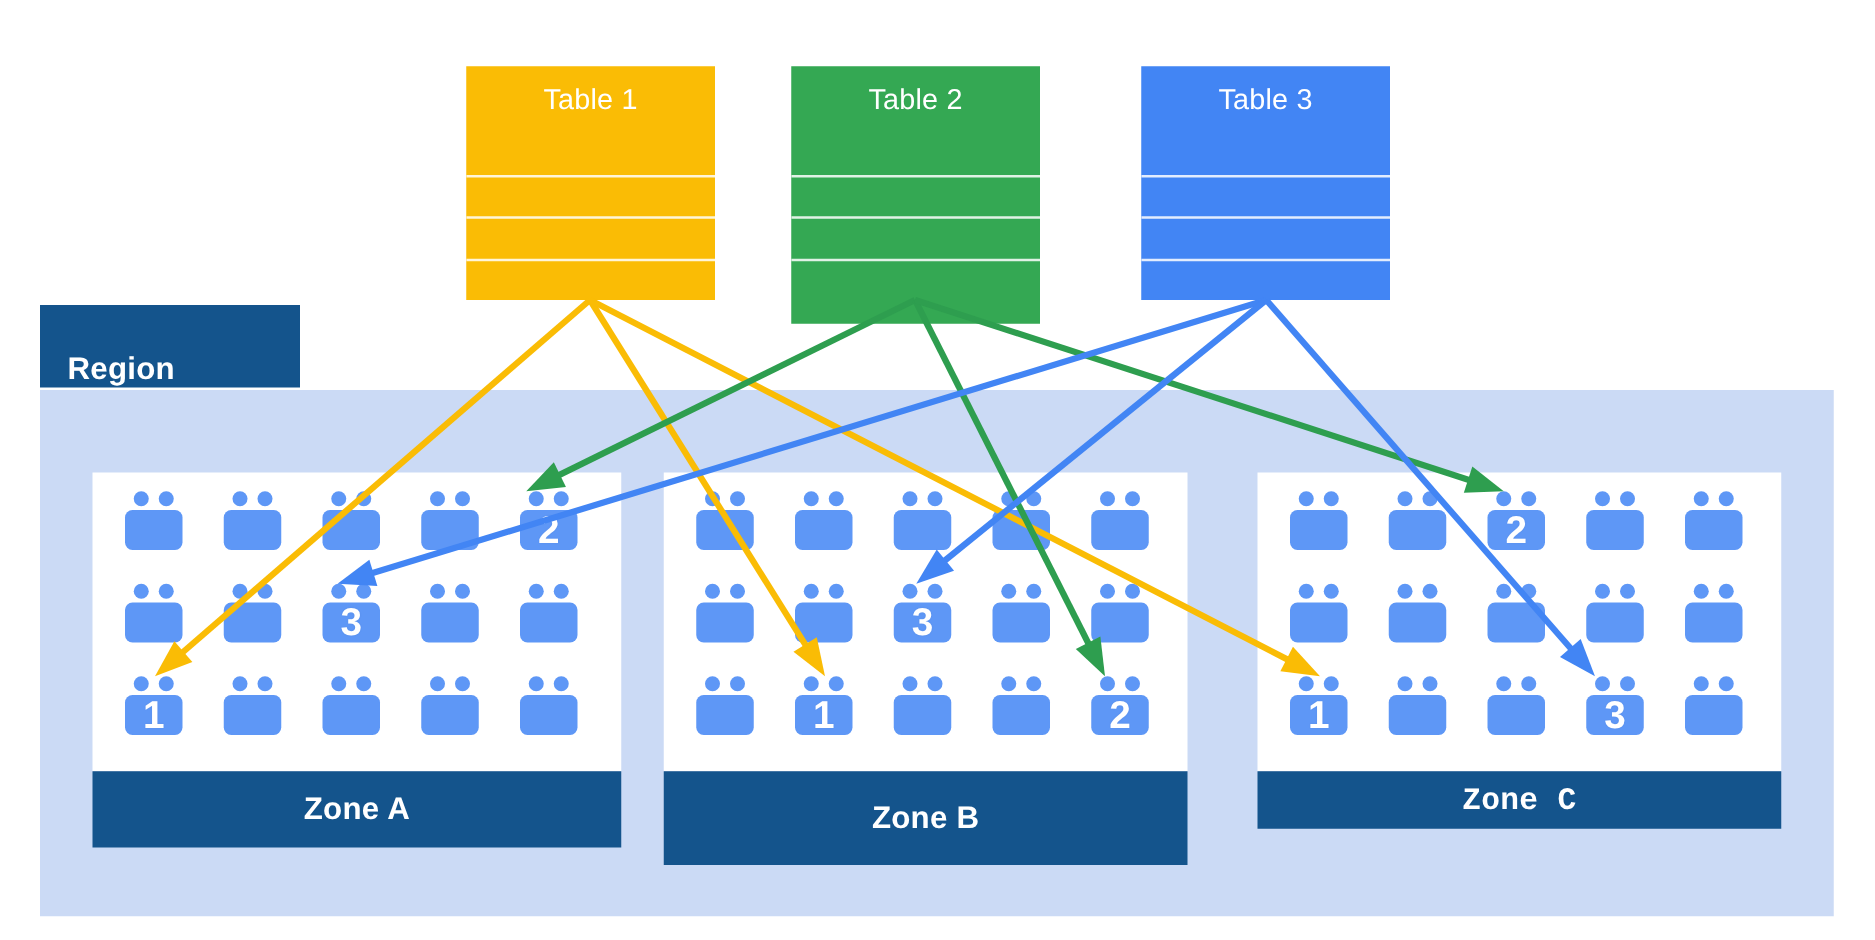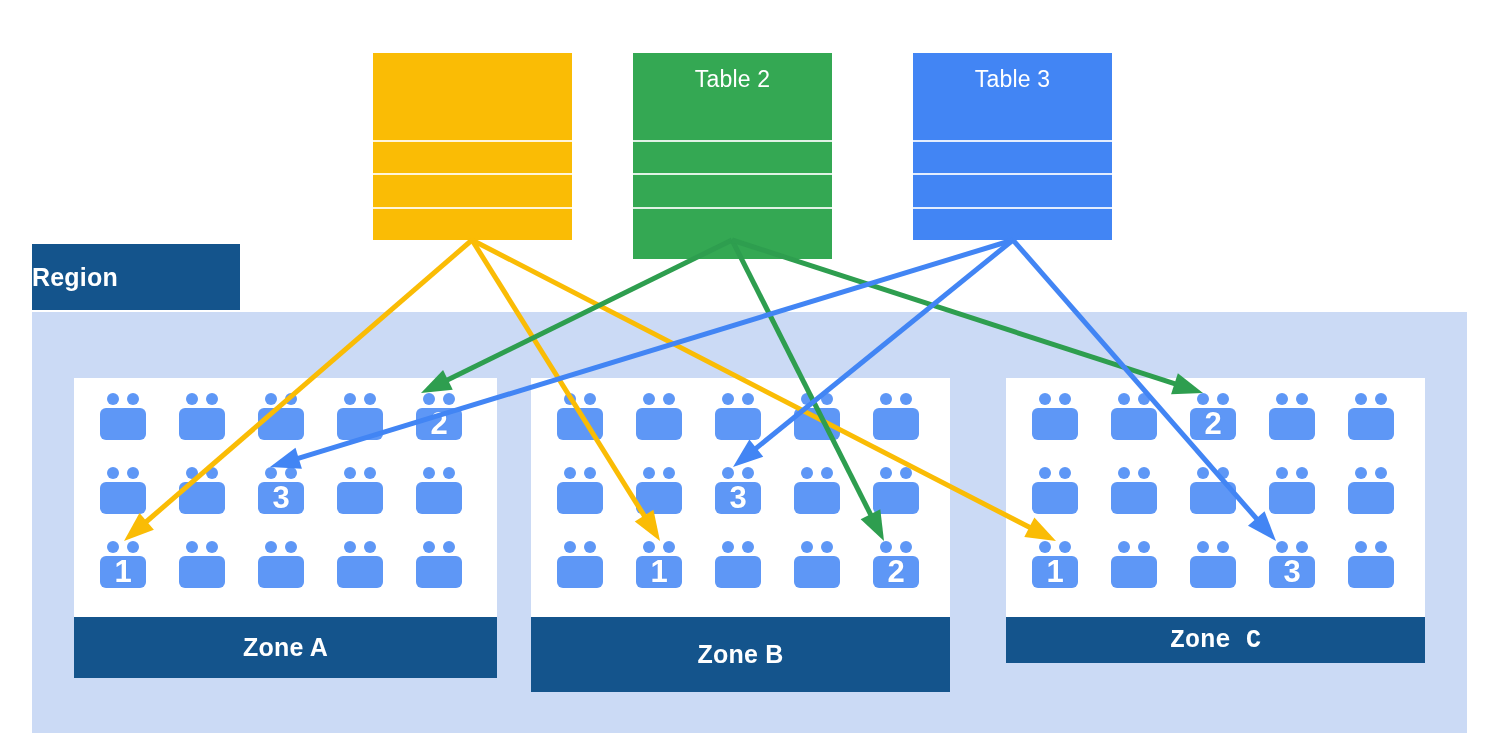--- a/index.html
+++ b/index.html
@@ -17,21 +17,22 @@
     position:absolute;
     background:#cbdaf5;
   }
   .region-label{
     position:absolute;
     background:#14548c;
     color:#ffffff;
     font-weight:bold;
     font-size:25px;
     display:flex;
-    align-items:center;
+    align-items:flex-end;
+    padding-left:22px;
     box-sizing:border-box;
     letter-spacing:0.2px;
   }
 
   
   .table-box{
     position:absolute;
     box-sizing:border-box;
     overflow:hidden;
   }
@@ -361,20 +362,21 @@
       </div>
       <div class="server" style="left: 1348px; top: 540px;">
         <div class="dot l"></div>
         <div class="dot r"></div>
         <div class="body"></div>
       </div>
     </div>
 
   <div id="tables-layer">
       <div class="table-box" style="left: 373px; top: 53px; width: 199px; height: 187px; background: rgb(250, 188, 5);">
+        <div class="table-title">Table 1</div>
         <div class="table-rowline" style="top: 87px;"></div>
         <div class="table-rowline" style="top: 120.333px;"></div>
         <div class="table-rowline" style="top: 153.667px;"></div>
       </div>
       <div class="table-box" style="left: 633px; top: 53px; width: 199px; height: 206px; background: rgb(52, 168, 83);">
         <div class="table-title">Table 2</div>
         <div class="table-rowline" style="top: 87px;"></div>
         <div class="table-rowline" style="top: 120.333px;"></div>
         <div class="table-rowline" style="top: 153.667px;"></div>
       </div>

